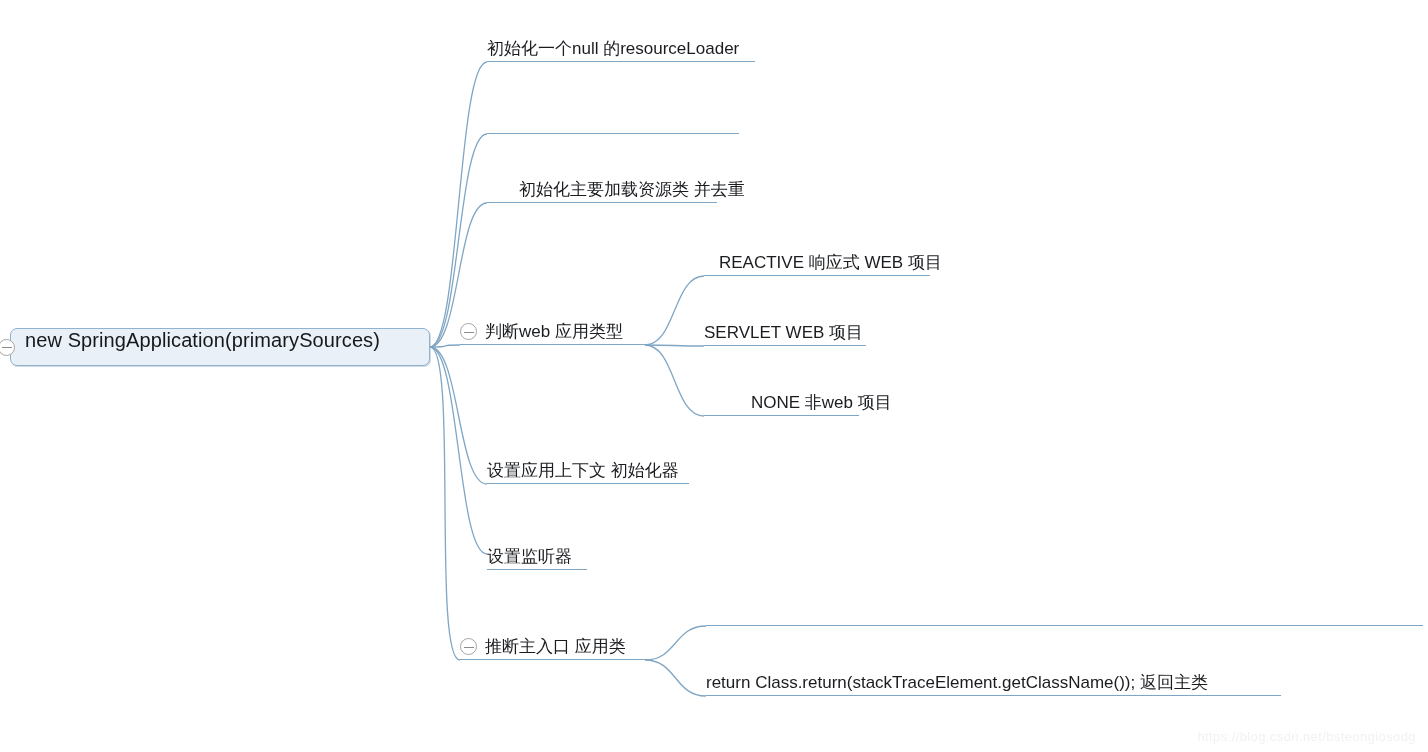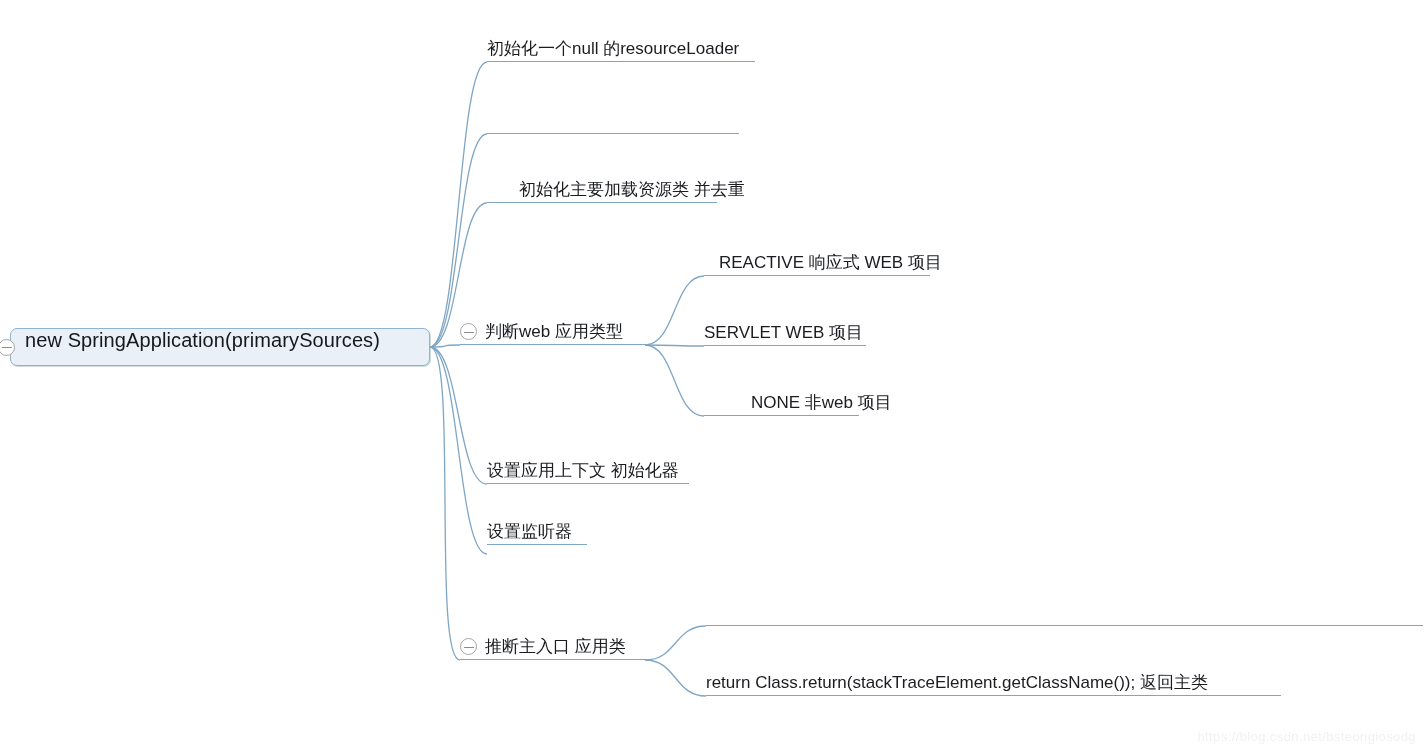--- a/index.html
+++ b/index.html
@@ -162,21 +162,21 @@
         <div class="node-underline" style="width: 162px;"></div>
       </div>
       <div class="node" style="left: 704px; top: 390px; width: 155px; height: 26px;">
         <span class="node-text" style="left: 3px; margin-left: 44px;">NONE 非web 项目</span>
         <div class="node-underline" style="width: 155px;"></div>
       </div>
       <div class="node" style="left: 487px; top: 458px; width: 202px; height: 26px;">
         <span class="node-text" style="left: 0px;">设置应用上下文 初始化器</span>
         <div class="node-underline" style="width: 202px;"></div>
       </div>
-      <div class="node" style="left: 487px; top: 519px; width: 100px; height: 26px;">
+      <div class="node" style="left: 487px; top: 544px; width: 100px; height: 26px;">
         <span class="node-text" style="left: 0px;">设置监听器</span>
         <div class="node-underline" style="width: 100px;"></div>
       </div>
       <div class="node" style="left: 460px; top: 634px; width: 185px; height: 26px;">
         <span class="node-text" style="left: 25px;">推断主入口 应用类</span>
         <div class="node-underline" style="width: 185px;"></div>
       </div>
       <div class="toggle" style="left: 460px; top: 638px;"></div>
       <div class="node" style="left: 706px; top: 600px; width: 717px; height: 26px;">
         <div class="node-underline" style="width: 717px;"></div>

